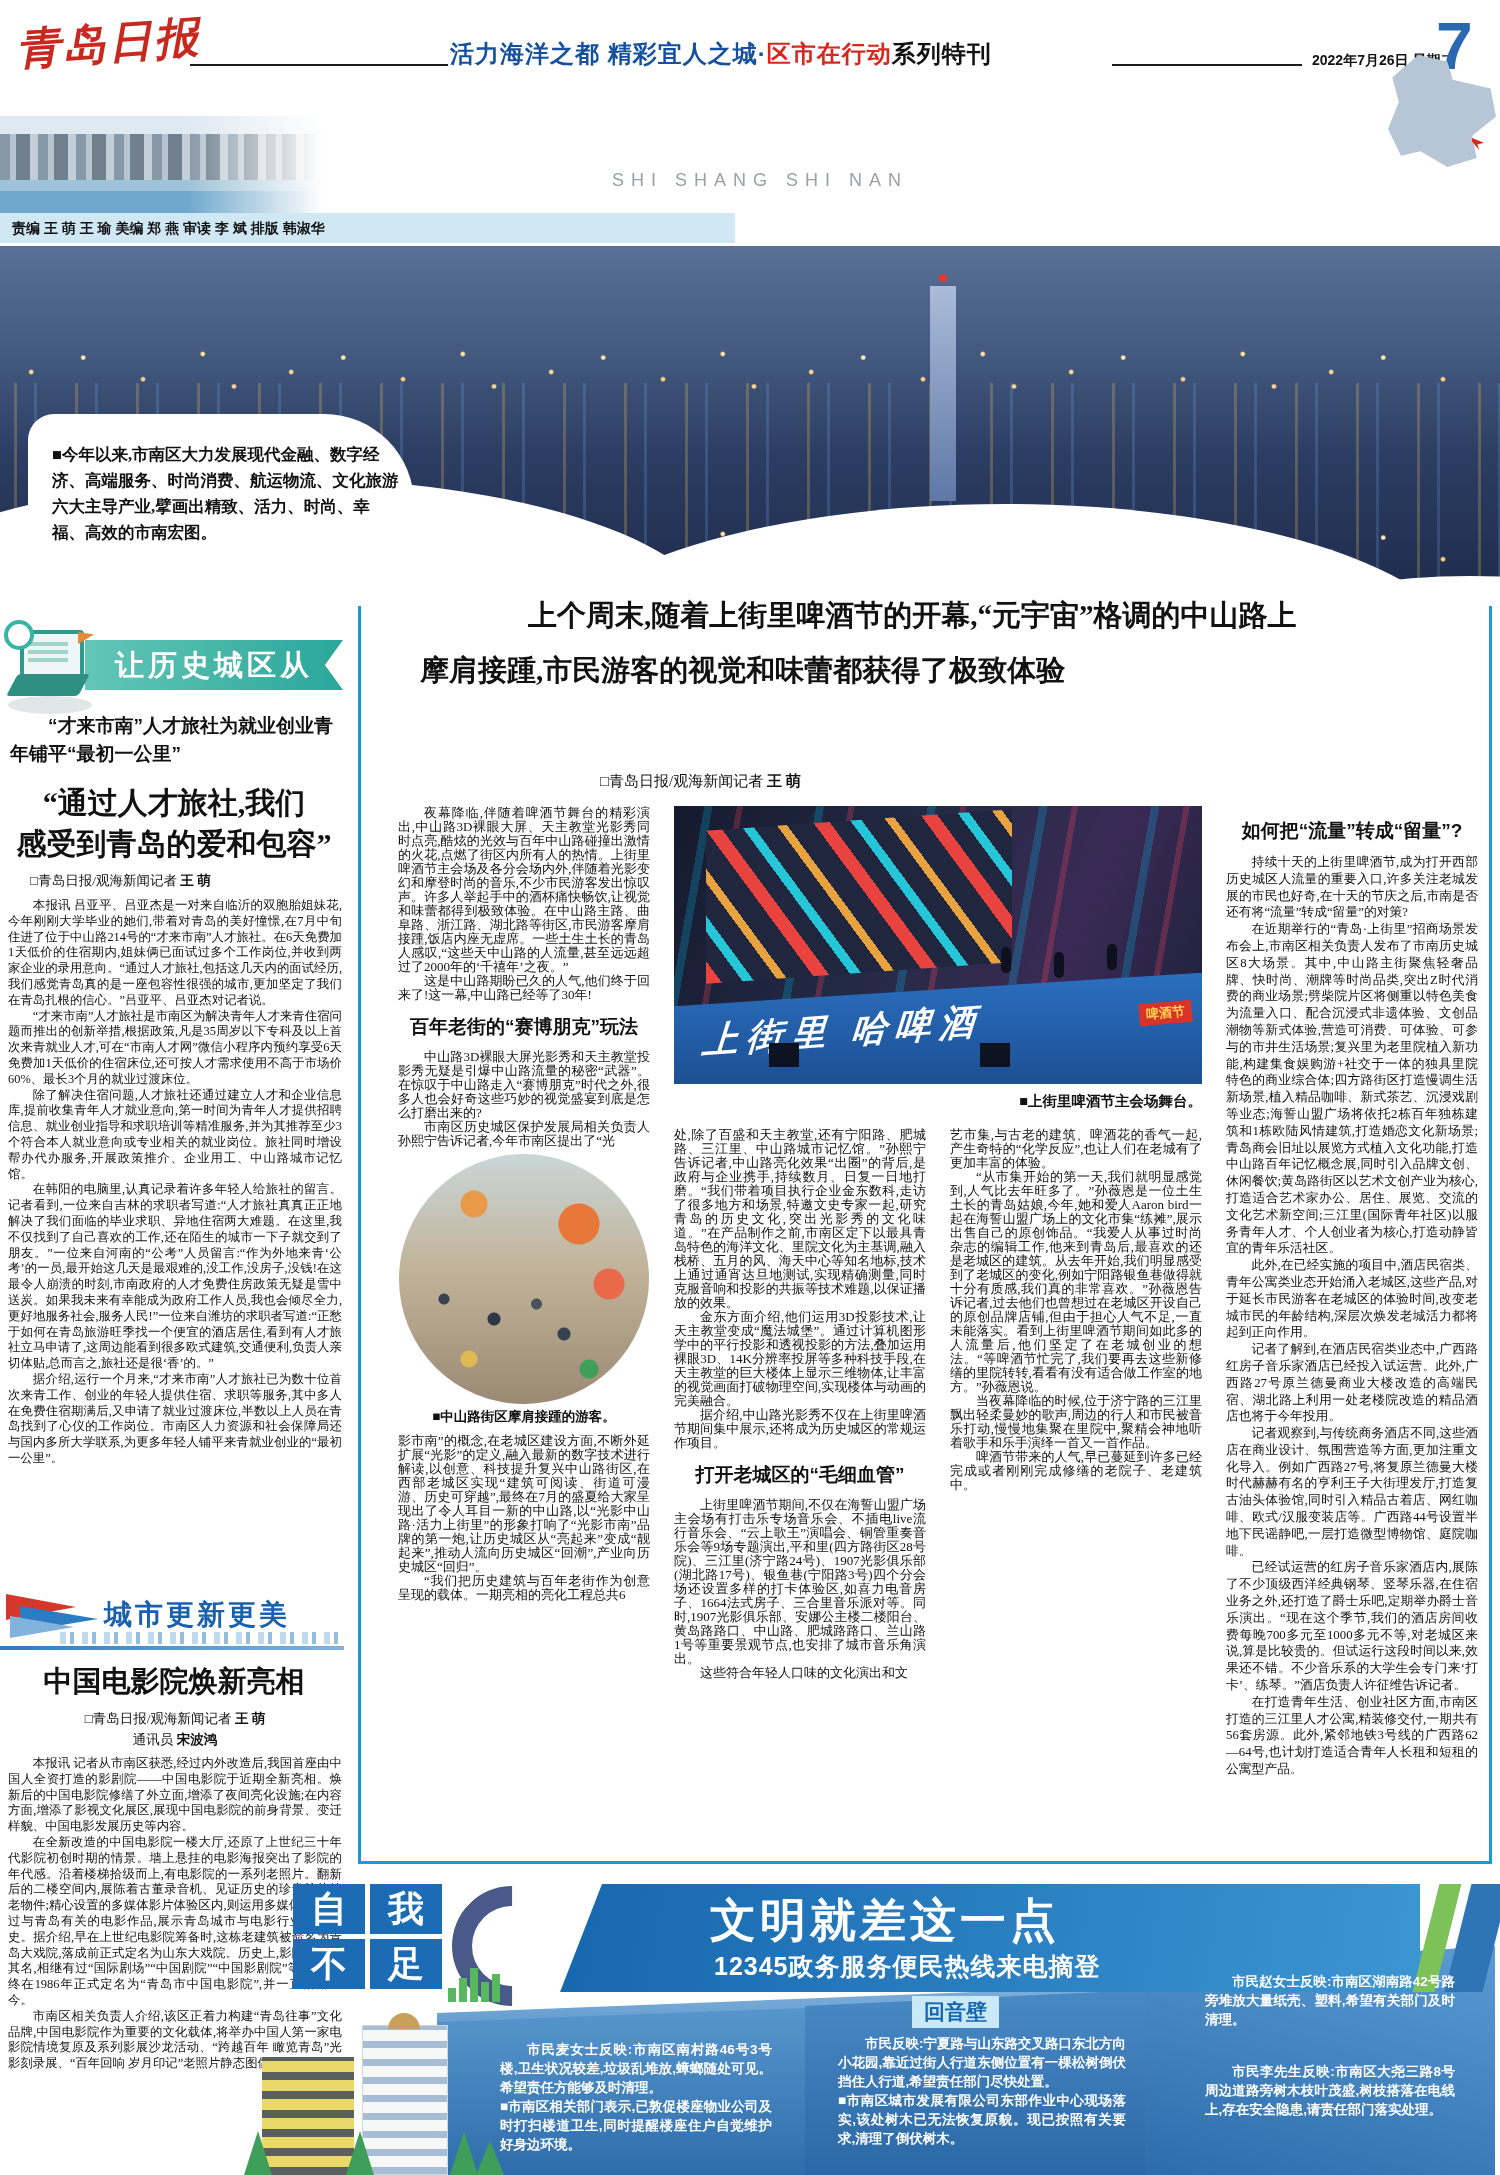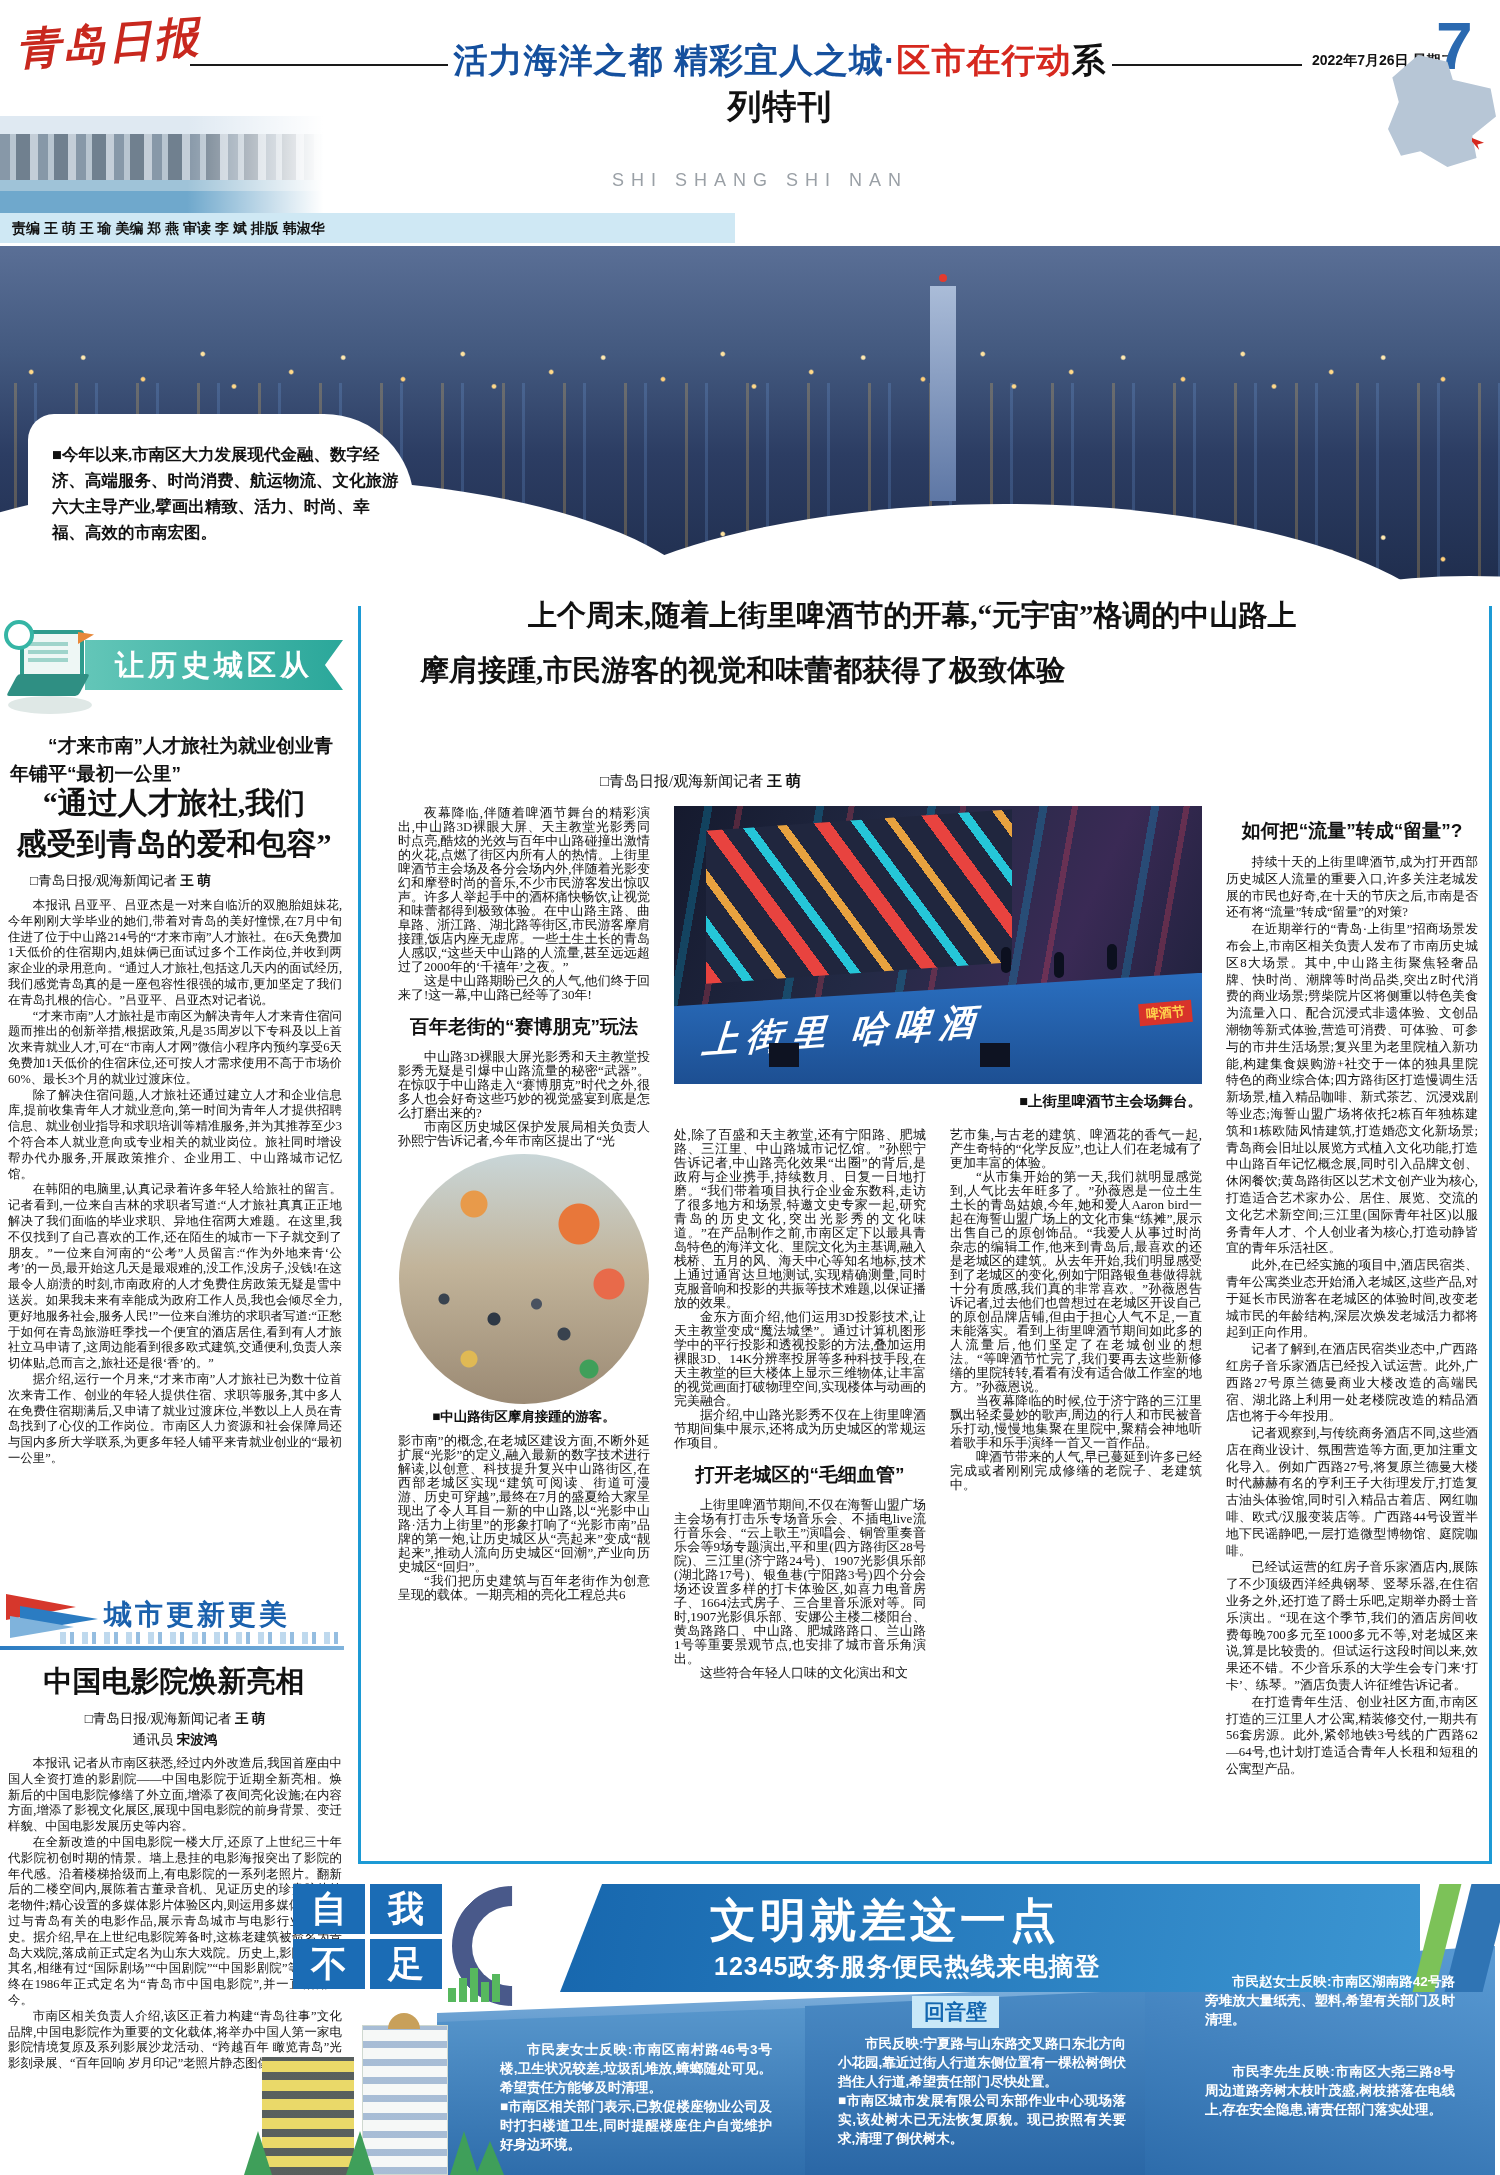--- a/index.html
+++ b/index.html
@@ -5,21 +5,21 @@
   html,body{margin:0;padding:0;background:#e9e9e9;}
   .page{position:relative;width:1500px;height:2175px;background:#fff;overflow:hidden;
         font-family:"Liberation Serif","DejaVu Serif",serif;color:#111;}
   .sans{font-family:"Liberation Sans","DejaVu Sans",sans-serif;}
   .abs{position:absolute;}
 
   
   .masthead{left:16px;top:14px;font-size:44px;font-weight:bold;font-style:italic;
             color:#c8281e;transform:rotate(-4deg);letter-spacing:2px;}
   .hline{height:2px;background:#1a1a1a;}
-  .series{left:450px;top:38px;width:660px;text-align:center;font-weight:bold;font-size:34px;letter-spacing:1px;}
+  .series{left:450px;top:38px;width:660px;text-align:left;font-weight:bold;font-size:24px;letter-spacing:1px;}
   .series .blue{color:#15509e;} .series .red{color:#d6281e;} .series .blk{color:#111;}
   .dateline{left:1312px;top:52px;font-size:14px;font-weight:bold;}
   .pagenum{left:1436px;top:8px;font-size:66px;font-weight:bold;color:#2a69b0;}
 
   
   .bigtitle{left:410px;top:56px;width:700px;text-align:center;font-size:95px;font-weight:900;
             color:#e53127;letter-spacing:8px;line-height:1.05;}
   .pinyin{left:410px;top:170px;width:700px;text-align:center;font-size:18px;color:#9aa0a6;letter-spacing:7px;}
   .miniphoto{left:0;top:116px;width:340px;height:100px;overflow:hidden;
      background:linear-gradient(180deg,#dfe9f2 0 55%,#9fc3d8 55% 75%,#6fa8cc 75% 100%);}
@@ -114,21 +114,21 @@
      clip-path:polygon(0 0,100% 0,93% 50%,100% 100%,0 100%);}
   .gicon{left:4px;top:620px;width:92px;height:96px;z-index:7;}
   .gicon .shadow{position:absolute;left:4px;bottom:2px;width:84px;height:18px;border-radius:50%;background:#dfe8e6;}
   .gicon .screen{position:absolute;left:16px;top:10px;width:56px;height:40px;background:#eef7f5;border:4px solid #2e9b8d;border-radius:4px;}
   .gicon .rows{position:absolute;left:24px;top:20px;width:40px;height:22px;
      background:repeating-linear-gradient(0deg,#9fd4cb 0 4px,transparent 4px 8px);}
   .gicon .kb{position:absolute;left:8px;top:54px;width:72px;height:22px;background:#2f8f83;transform:skewX(-28deg);border-radius:3px;}
   .gicon .clock{position:absolute;left:0;top:0;width:22px;height:22px;border-radius:50%;background:#fff;border:4px solid #35b5a5;}
   .gicon .flag{position:absolute;right:2px;top:12px;width:16px;height:12px;background:#e8883a;clip-path:polygon(0 0,100% 20%,0 100%);}
   .kicker{left:10px;top:712px;width:332px;font-size:19px;font-weight:bold;line-height:28px;text-indent:2em;
-     font-family:"Liberation Sans","DejaVu Sans",sans-serif;margin-top:20px;}
+     font-family:"Liberation Sans","DejaVu Sans",sans-serif;}
   .lhead{left:2px;top:782px;width:344px;text-align:center;font-size:30px;font-weight:bold;line-height:41px;}
   .lby{left:10px;top:872px;width:332px;font-size:13.5px;text-indent:20px;}
   .lbody{left:8px;top:898px;width:334px;height:652px;overflow:hidden;}
   .lbody .bp{font-size:12.4px;line-height:15.8px;}
 
   .arrows{left:6px;top:1592px;width:96px;height:46px;}
   .arrows .a{position:absolute;clip-path:polygon(0 0,100% 50%,0 100%);}
   .a1{left:0;top:2px;width:70px;height:26px;background:#d6372c;}
   .a2{left:14px;top:14px;width:78px;height:26px;background:#2b7cc2;}
   .a3{left:4px;top:24px;width:64px;height:22px;background:#7fb3dc;}

